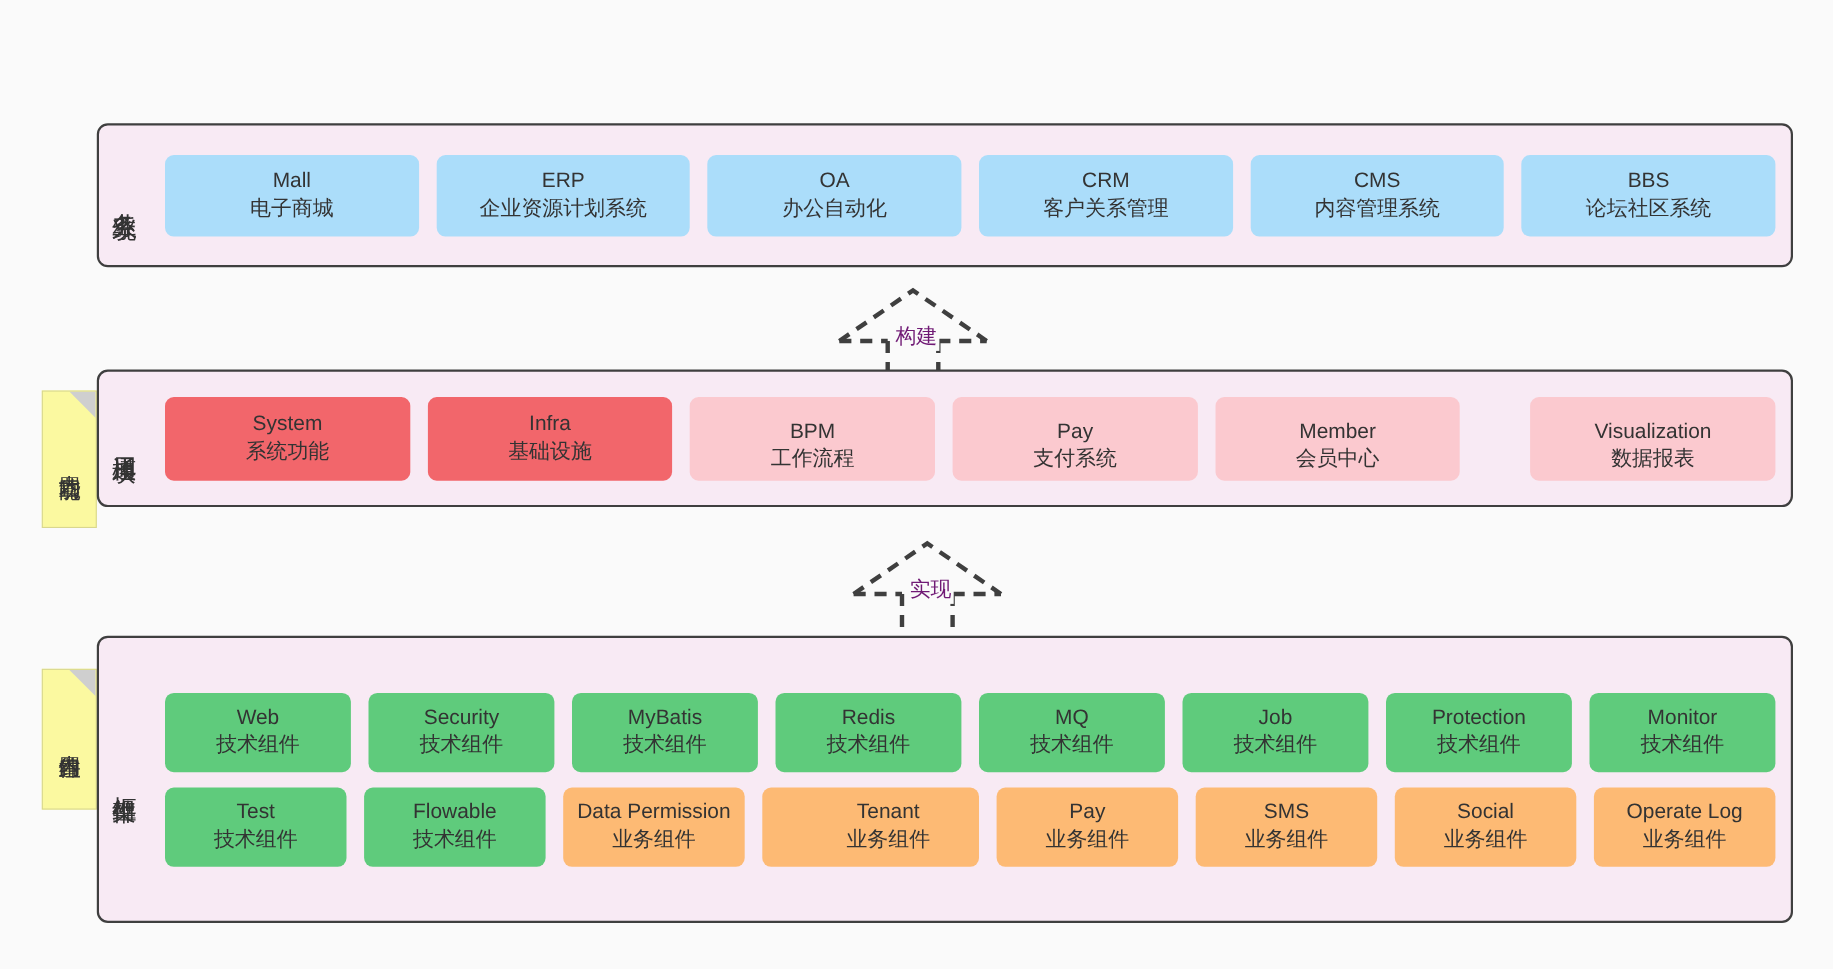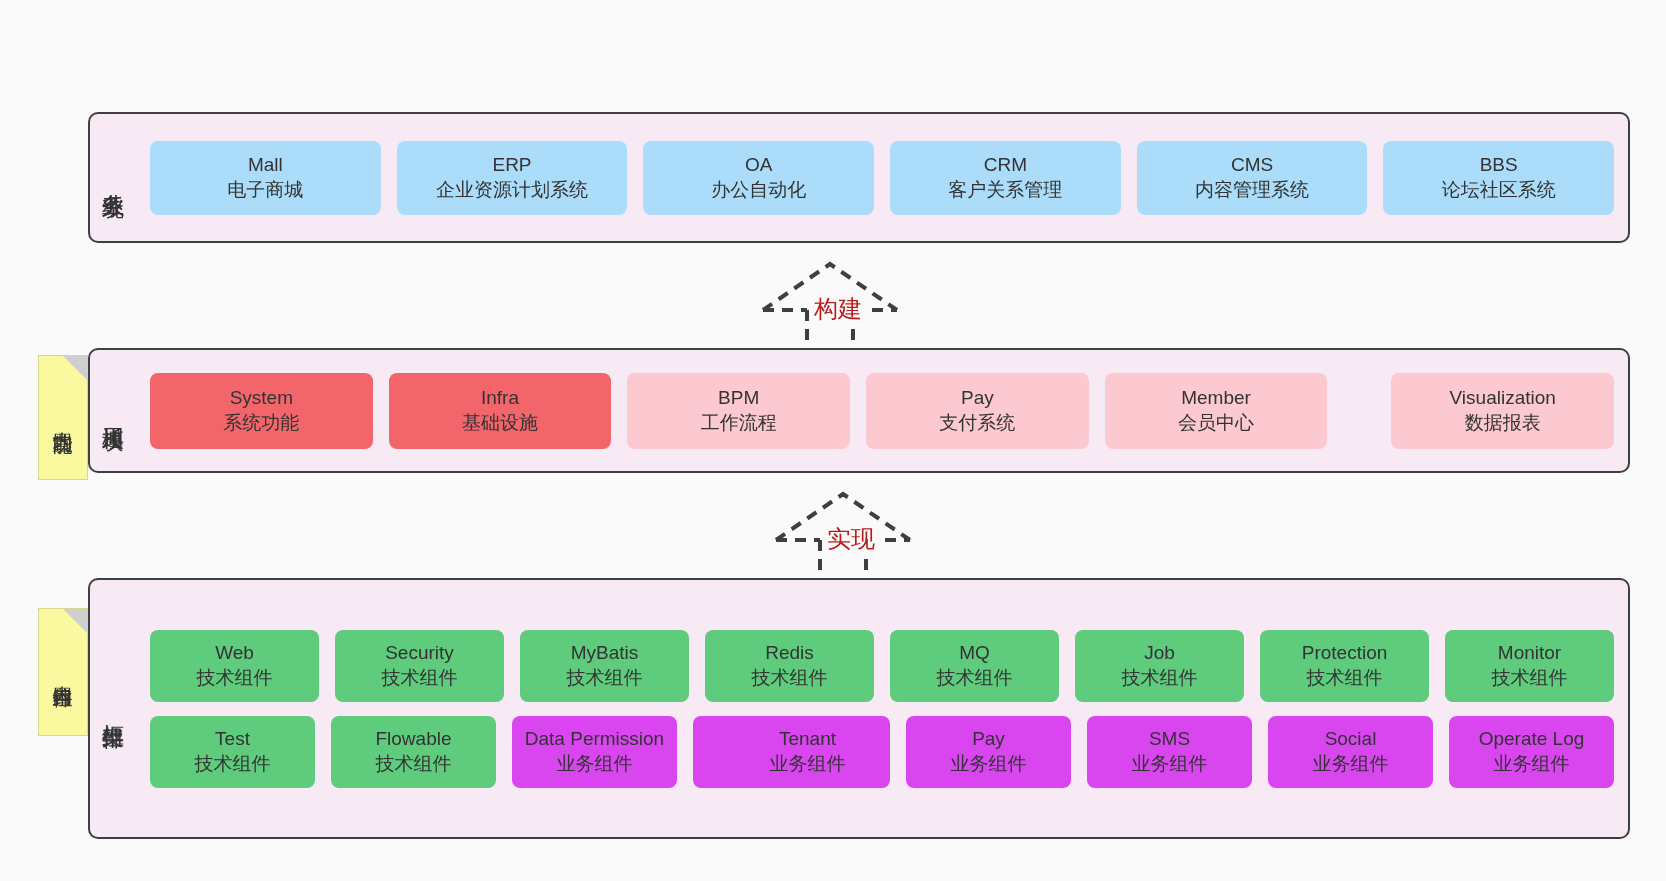--- a/index.html
+++ b/index.html
@@ -65,23 +65,23 @@
     color: #333333;
     padding: 6px 4px;
     box-sizing: border-box;
   }
   .cell .en { display: block; }
   .cell .cn { display: block; }
 
   
   .c-blue        { background: #abddfa; }
   .c-red         { background: #f2666b; }
-  .c-pink        { background: #fbc9cf; }
+  .c-pink        { background: #fbc9cf; justify-content: flex-end; }
   .c-green       { background: #5fcb7c; }
-  .c-green-light { background: #d946ef; }
+  .c-green-light { background: #fdba74; }
 
   
   .sticky {
     position: absolute;
     box-sizing: border-box;
     background: #fbf9a0;
     border: 1px solid #d9d78e;
     display: flex;
     align-items: center;
     justify-content: center;
@@ -104,22 +104,22 @@
     border-left: 24px solid transparent;
   }
 
   
   .gen-arrow {
     position: absolute;
   }
   .gen-arrow svg { display: block; overflow: visible; }
   .gen-label {
     position: absolute;
-    font-size: 24px;
-    color: #b91c1c;
+    font-size: 19px;
+    color: #701a75;
     background: #fafafa;
     padding: 0 2px;
     white-space: nowrap;
   }
 </style>
 </head>
 <body>
 
 <div class="layer" id="layer-business" style="left:88px; top:112px; width:1542px; height:131px;">
   <div class="layer-title">业务系统</div>
@@ -171,21 +171,21 @@
     <path d="M 98 52 L 98 86"></path>
   </svg>
 </div>
 <div class="gen-label" style="left:812px; top:293px;">构建</div>
 
 <div class="sticky" style="left:38px; top:355px; width:50px; height:125px;">
   <span class="fold"></span>
   <span>内置功能</span>
 </div>
 
-<div class="layer" id="layer-common" style="left:88px; top:348px; width:1542px; height:125px;">
+<div class="layer" id="layer-common" style="left:88px; top:336px; width:1542px; height:125px;">
   <div class="layer-title">通用模块</div>
   <div class="layer-body">
     <div class="row">
 
       <div class="cell c-red" style="height:76px;">
         <span class="en">System</span>
         <span class="cn">系统功能</span>
       </div>
 
       <div class="cell c-red" style="height:76px;">

